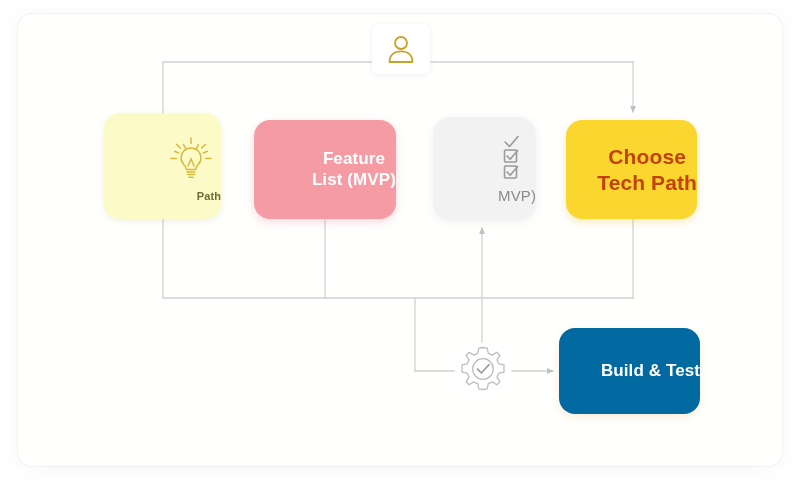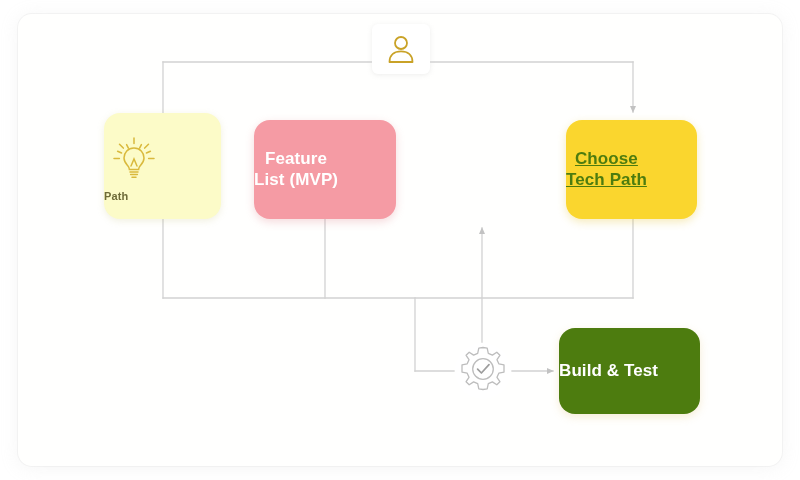--- a/index.html
+++ b/index.html
@@ -35,21 +35,21 @@
     left: 0;
     top: 0;
     width: 800px;
     height: 480px;
   }
   .node {
     position: absolute;
     border-radius: 16px;
     display: flex;
     flex-direction: column;
-    align-items: flex-start;
+    align-items: flex-end;
     justify-content: center;
     box-sizing: border-box;
     text-align: center;
   }
   .node-label {
     font-weight: bold;
     line-height: 1.22;
     letter-spacing: 0.1px;
     white-space: pre-line;
   }
@@ -95,30 +95,29 @@
   }
 
   
   #node-tech {
     left: 566px; top: 120px;
     width: 131px; height: 99px;
     background: #FAD62E;
     box-shadow: 0 3px 9px rgba(226,193,50,0.32);
   }
   #node-tech .node-label {
-    font-size: 17px;
-    color: #4d7c0f;
-    text-decoration: underline;
+    font-size: 21px;
+    color: #c2410c;
   }
 
   
   #node-build {
     left: 559px; top: 328px;
     width: 141px; height: 86px;
-    background: #4d7c0f;
+    background: #0369a1;
     box-shadow: 0 3px 9px rgba(225,196,125,0.3);
   }
   #node-build .node-label {
     font-size: 17px;
     color: #ffffff;
   }
 
   
   .edge-badge {
     position: absolute;
@@ -194,20 +193,30 @@
       <path d="M27 38 L30 31 L33 38"></path>
     </svg>
     <span class="node-label">Path</span>
   </div>
 
   <div class="node" id="node-feature">
     <span class="node-label">Feature
 List (MVP)</span>
   </div>
 
+  <div class="node" id="node-mvp">
+    <svg class="node-icon" width="46" height="52" viewBox="0 0 46 52" fill="none" stroke="#9a9a9a" stroke-width="1.6" stroke-linecap="round" stroke-linejoin="round">
+      <path d="M15 10 L19.5 14.5 L28 4.5"></path>
+      <rect x="14.5" y="18" width="12" height="12" rx="1.2"></rect>
+      <path d="M17 24 L20.2 27.2 L27.6 18.6"></path>
+      <rect x="14.5" y="34" width="12" height="12" rx="1.2"></rect>
+      <path d="M17 40 L20.2 43.2 L27.6 34.6"></path>
+    </svg>
+    <span class="node-label">MVP)</span>
+  </div>
 
   <div class="node" id="node-tech">
     <span class="node-label">Choose
 Tech Path</span>
   </div>
 
   <div class="node" id="node-build">
     <span class="node-label">Build &amp; Test</span>
   </div>
 

